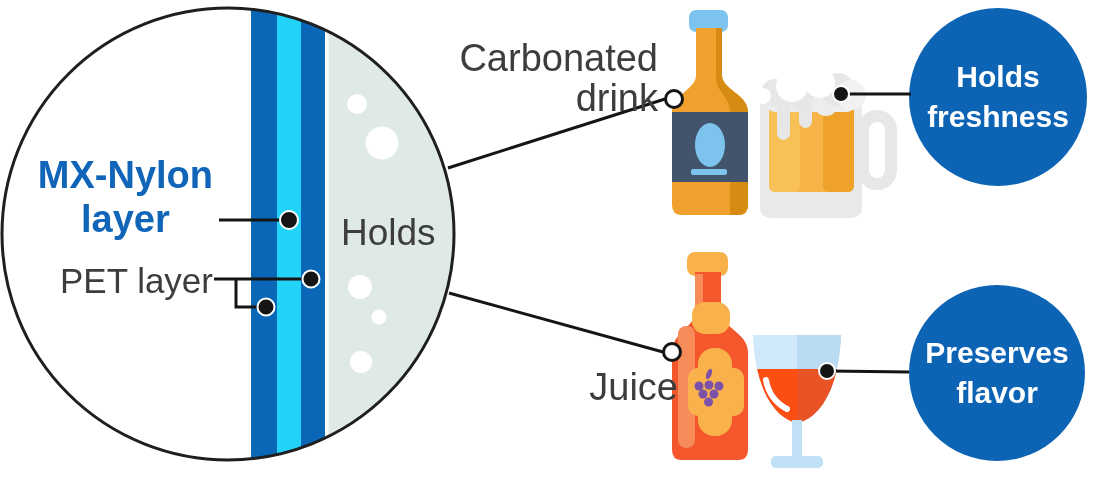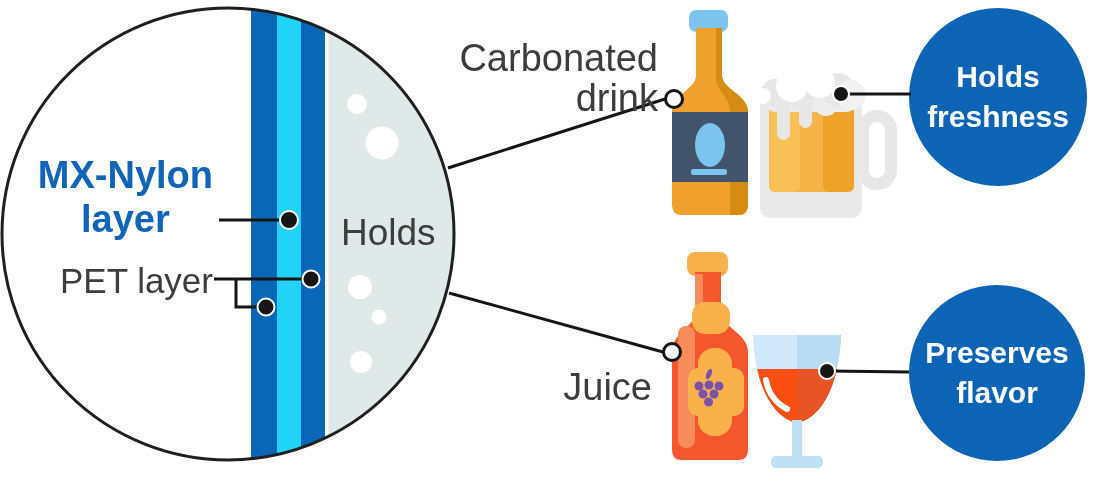--- a/index.html
+++ b/index.html
@@ -7,21 +7,21 @@
     position:relative;
     width:1096px;height:480px;
     background:#fff;
     font-family:"Liberation Sans",sans-serif;
     overflow:hidden;
   }
   .stage svg{position:absolute;left:0;top:0;}
   .txt{position:absolute;white-space:pre-line;}
   .label-dark{color:#3d3d3d;}
   .label-carbonated{top:38px;right:438px;font-size:38px;line-height:40px;text-align:right;}
-  .label-juice{top:367px;right:444px;font-size:38px;line-height:40px;text-align:left;}
+  .label-juice{top:367px;right:418px;font-size:38px;line-height:40px;text-align:left;}
   .label-mx{top:153px;right:883px;font-size:38px;line-height:44px;font-weight:bold;color:#1065b8;text-align:center;}
   .label-pet{top:261px;right:883px;font-size:35px;line-height:40px;text-align:center;}
   .label-liquid{top:213px;left:341px;font-size:37px;line-height:40px;}
   .bubble-text{
     position:absolute;display:flex;align-items:center;justify-content:center;
     color:#fff;font-weight:bold;font-size:30px;line-height:40px;
     text-align:center;white-space:pre-line;
   }
   .bubble-holds{left:909px;top:8px;width:178px;height:178px;}
   .bubble-preserves{left:909px;top:285px;width:176px;height:176px;}

